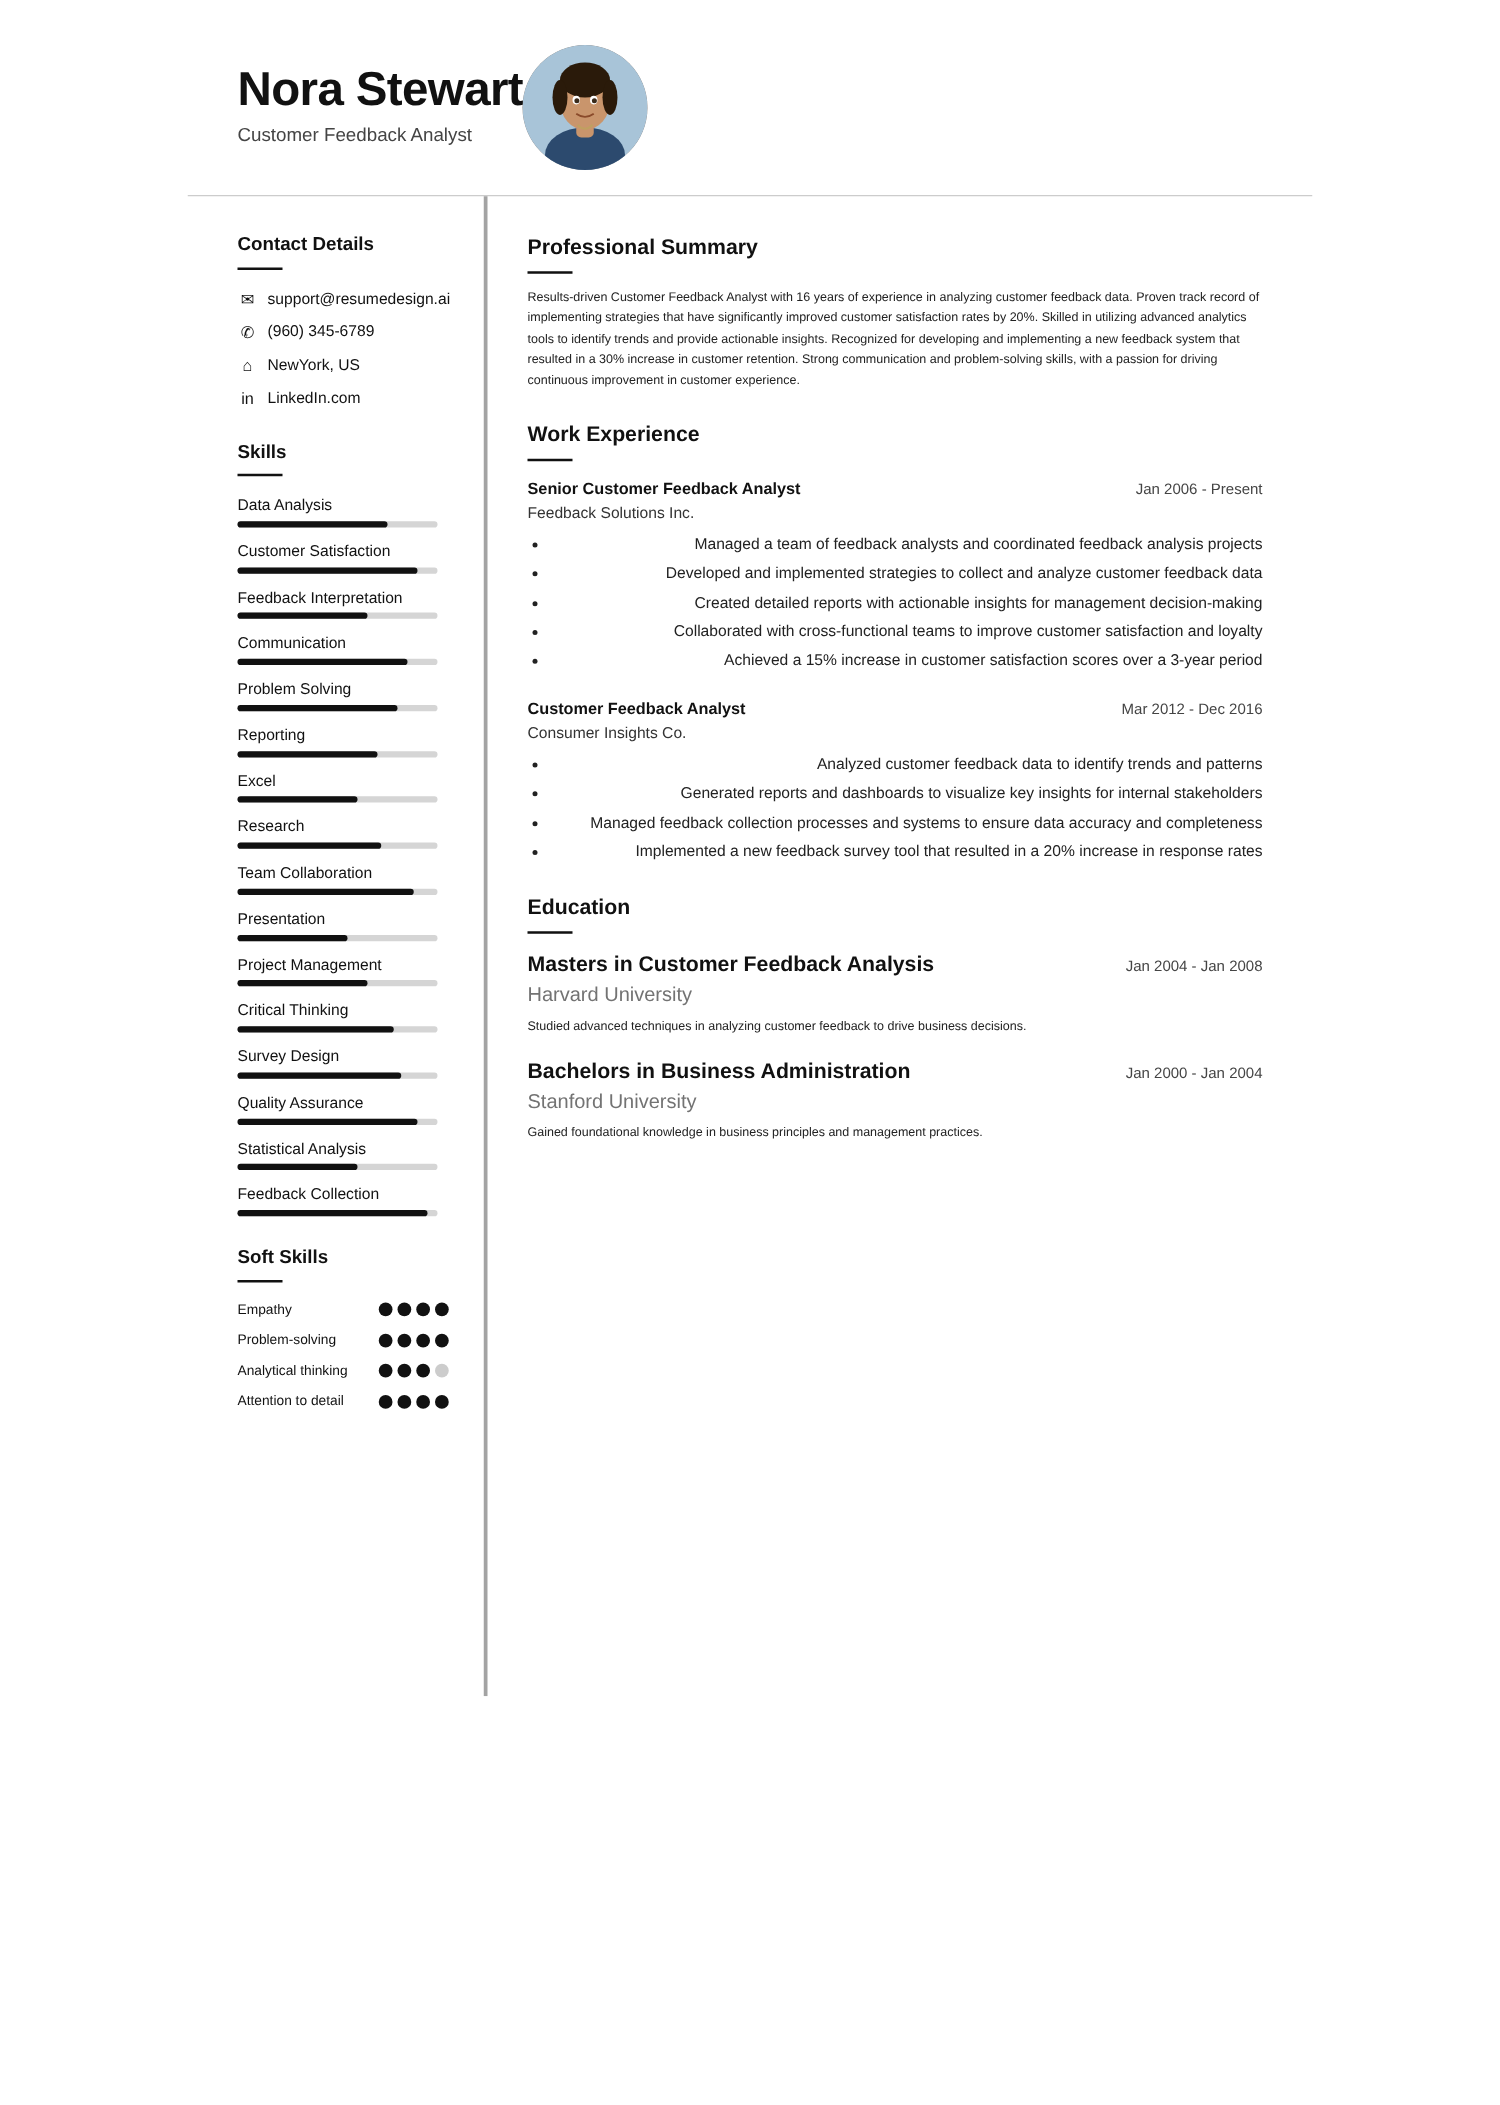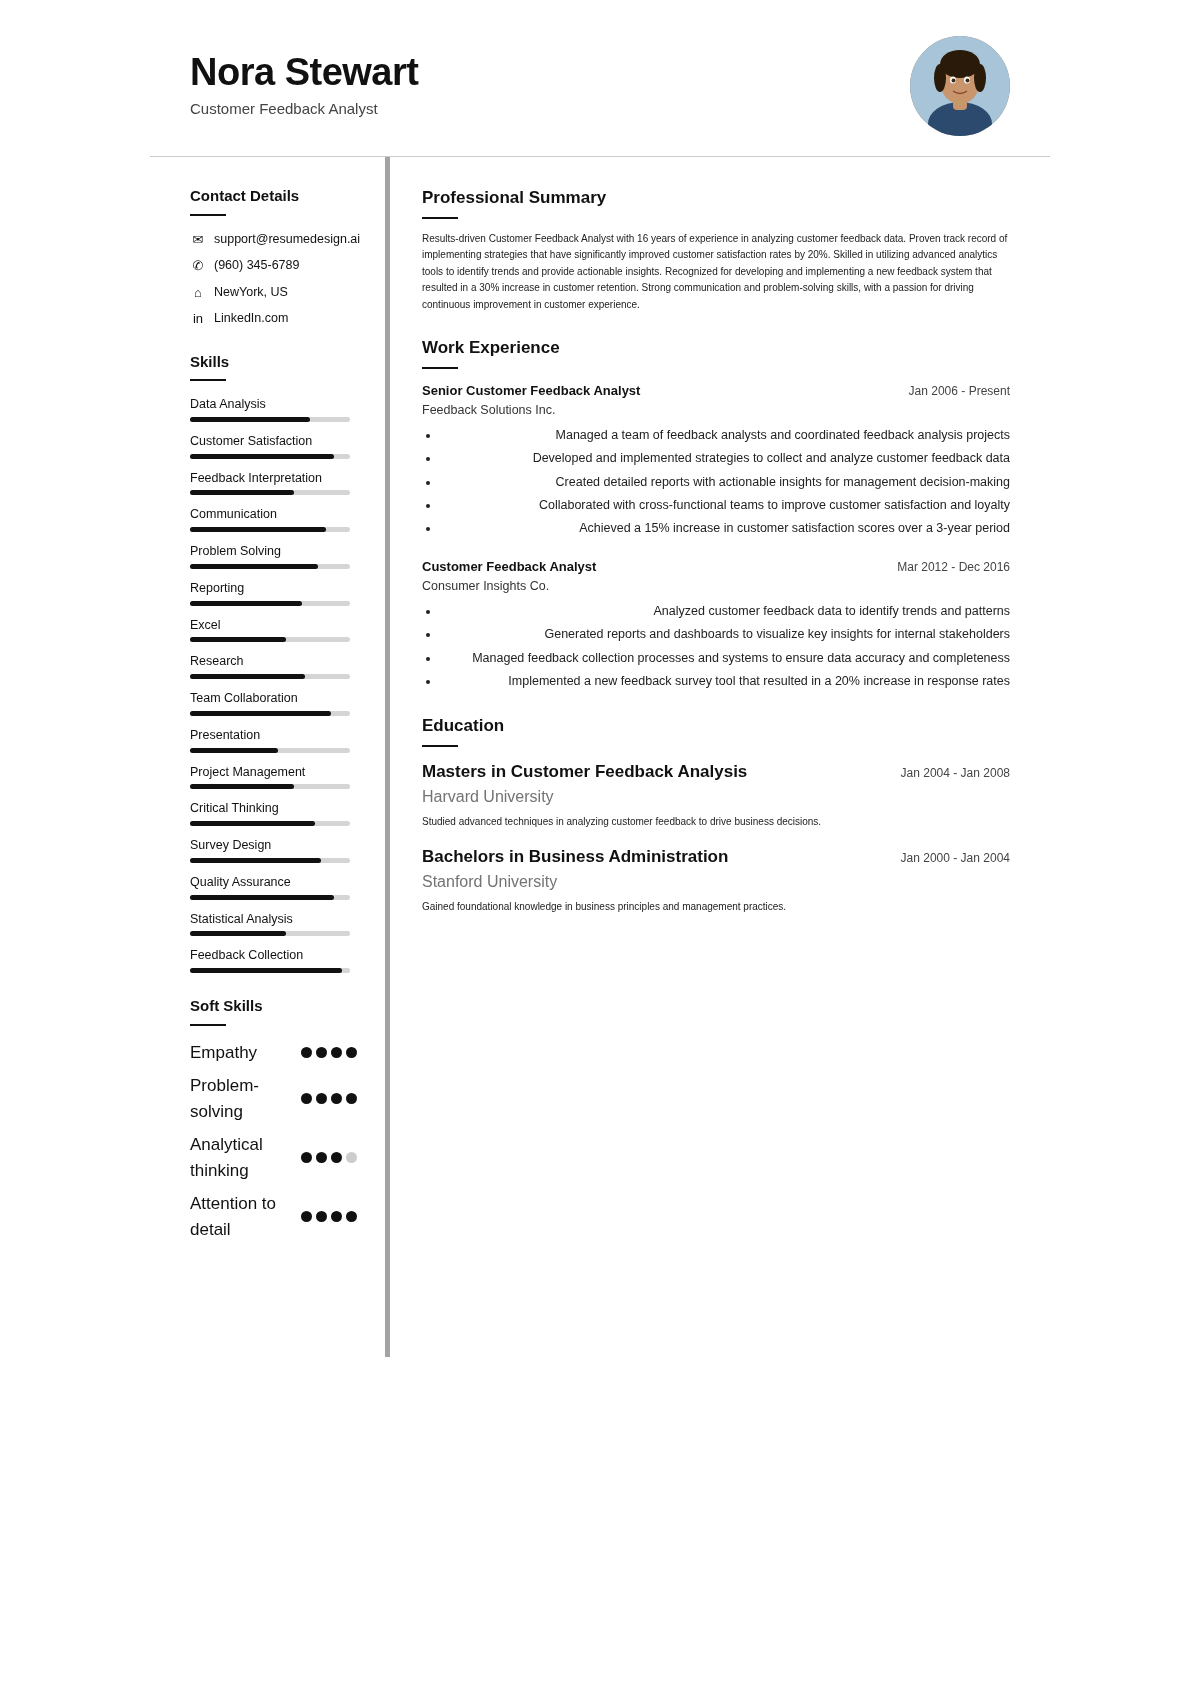--- a/index.html
+++ b/index.html
@@ -10,21 +10,21 @@
       width: 900px;
       margin: 0 auto;
       font-size: 13px;
       line-height: 1.5;
     }
 
     
     .header {
       display: flex;
       align-items: center;
-      justify-content: space-between;
+      justify-content: flex-start;
       padding: 36px 40px 20px 40px;
       border-bottom: 1px solid #ccc;
     }
     .header-left {}
     .header-name {
       font-size: 38px;
       font-weight: 900;
       letter-spacing: -0.5px;
       line-height: 1.1;
     }
@@ -46,21 +46,21 @@
     .main {
       display: flex;
       min-height: 1200px;
     }
 
     
     .sidebar {
       width: 240px;
       flex-shrink: 0;
       padding: 28px 28px 28px 40px;
-      border-right: 5px solid #a3a3a3;
+      border-right: 3px solid #a3a3a3;
     }
     .section-title {
       font-size: 15px;
       font-weight: 800;
       margin-bottom: 6px;
       margin-top: 0;
     }
     .section-divider {
       border: none;
       border-top: 2.5px solid #111;
@@ -96,21 +96,21 @@
       background: #111;
       border-radius: 3px;
     }
 
     .soft-skills-section { margin-top: 22px; }
     .soft-skill-row {
       display: flex;
       align-items: center;
       justify-content: space-between;
       margin-bottom: 8px;
-      font-size: 17px;
+      font-size: 11px;
     }
     .soft-skill-name { flex: 1; }
     .soft-skill-dots {
       display: flex;
       gap: 4px;
     }
     .dot {
       width: 11px;
       height: 11px;
       border-radius: 50%;

